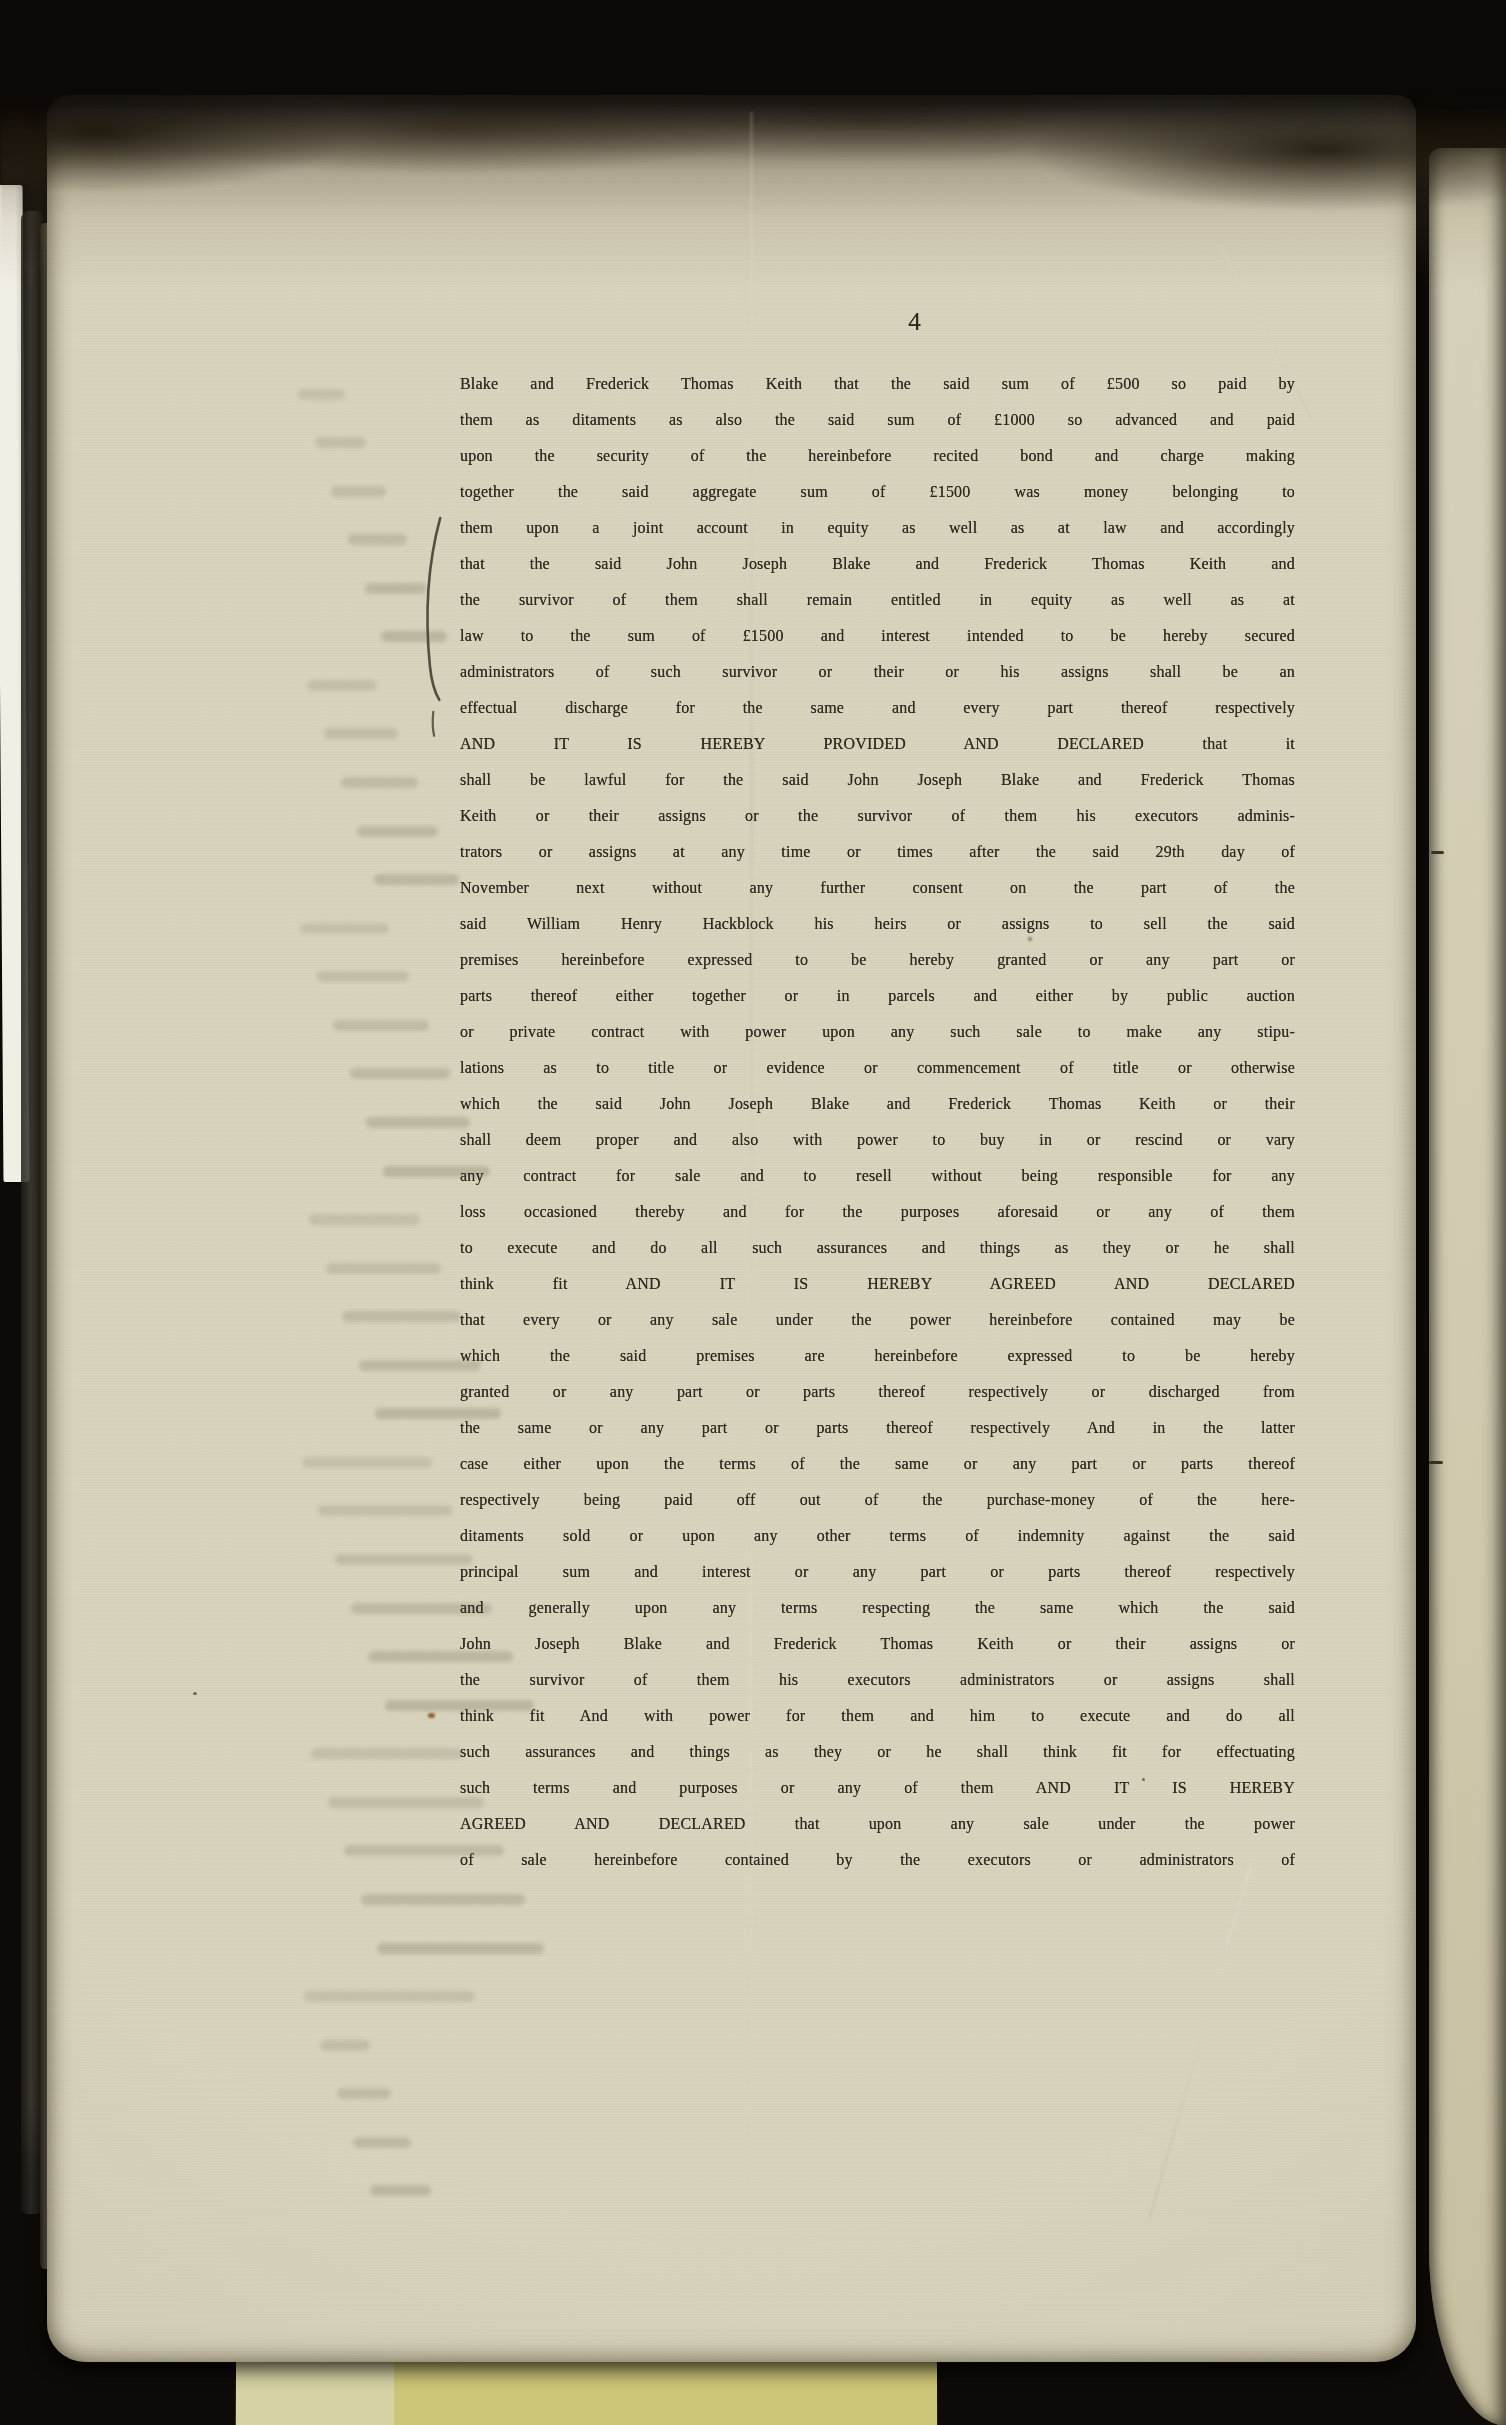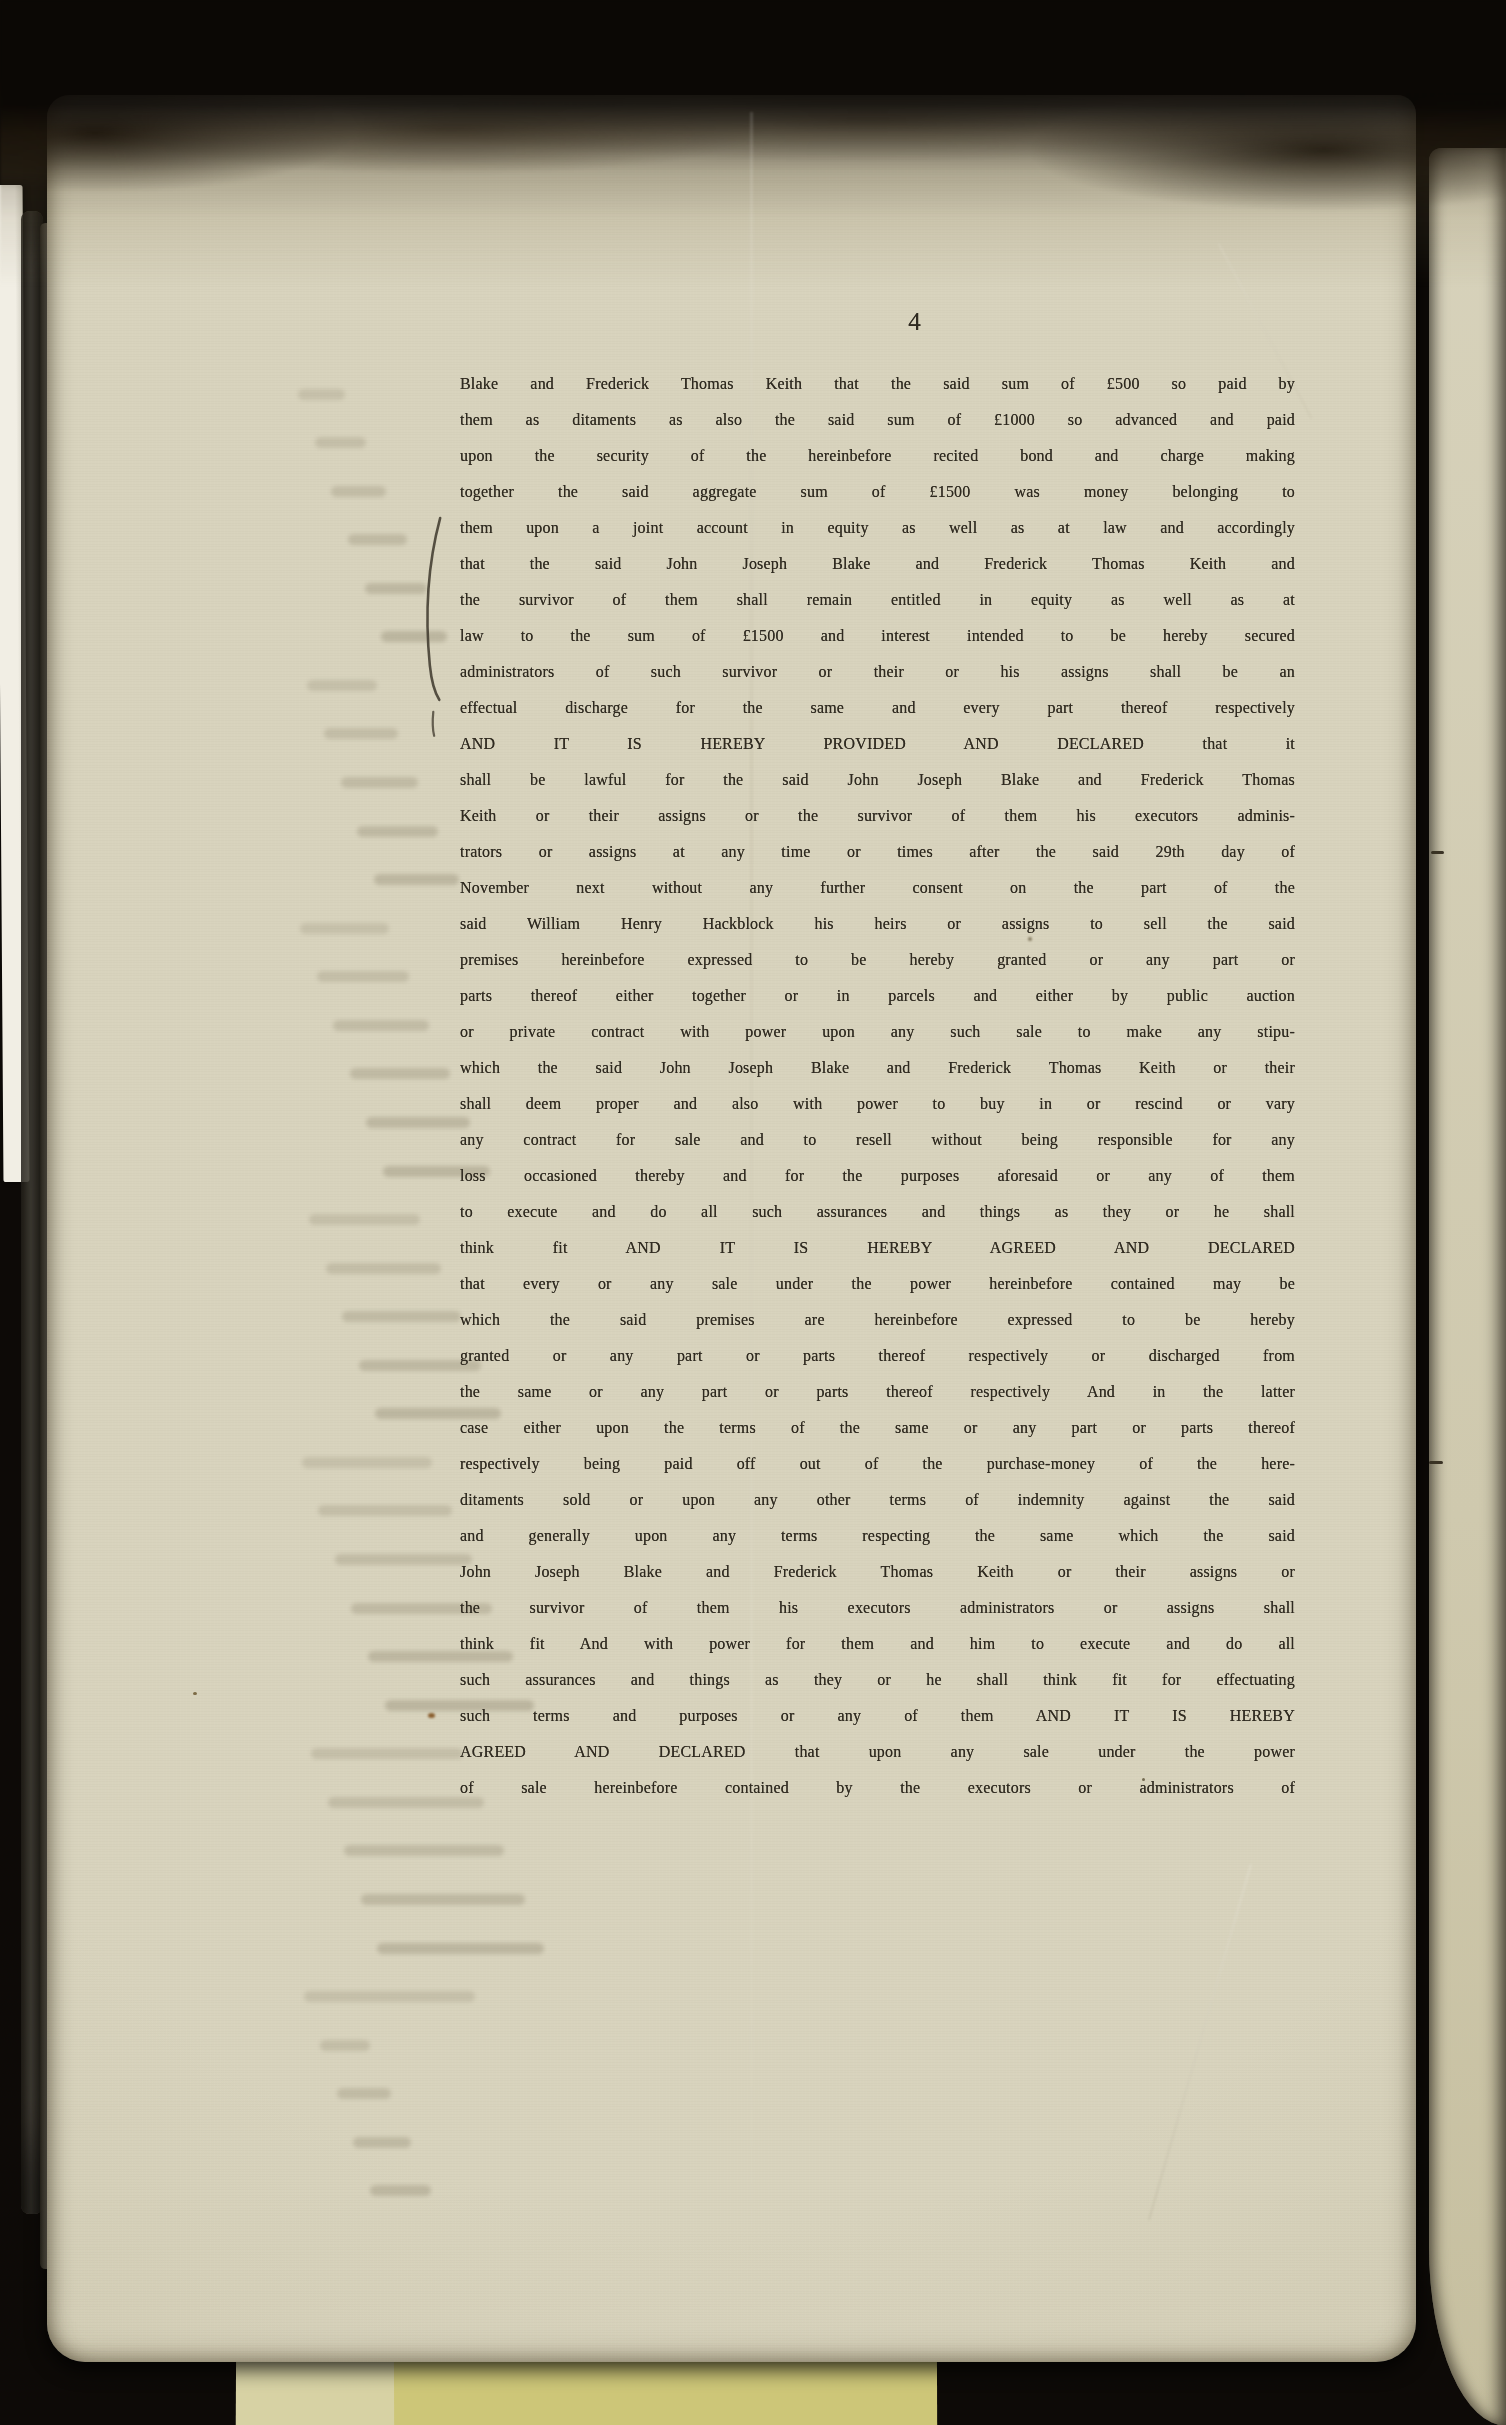--- a/index.html
+++ b/index.html
@@ -202,33 +202,35 @@
       <div class="line">effectual discharge for the same and every part thereof respectively</div>
       <div class="line">AND IT IS HEREBY PROVIDED AND DECLARED that it</div>
       <div class="line">shall be lawful for the said John Joseph Blake and Frederick Thomas</div>
       <div class="line">Keith or their assigns or the survivor of them his executors adminis-</div>
       <div class="line">trators or assigns at any time or times after the said 29th day of</div>
       <div class="line">November next without any further consent on the part of the</div>
       <div class="line">said William Henry Hackblock his heirs or assigns to sell the said</div>
       <div class="line">premises hereinbefore expressed to be hereby granted or any part or</div>
       <div class="line">parts thereof either together or in parcels and either by public auction</div>
       <div class="line">or private contract with power upon any such sale to make any stipu-</div>
+      <div class="line">lations as to title or evidence or commencement of title or otherwise</div>
       <div class="line">which the said John Joseph Blake and Frederick Thomas Keith or their</div>
       <div class="line">shall deem proper and also with power to buy in or rescind or vary</div>
       <div class="line">any contract for sale and to resell without being responsible for any</div>
       <div class="line">loss occasioned thereby and for the purposes aforesaid or any of them</div>
       <div class="line">to execute and do all such assurances and things as they or he shall</div>
       <div class="line">think fit AND IT IS HEREBY AGREED AND DECLARED</div>
       <div class="line">that every or any sale under the power hereinbefore contained may be</div>
       <div class="line">which the said premises are hereinbefore expressed to be hereby</div>
       <div class="line">granted or any part or parts thereof respectively or discharged from</div>
       <div class="line">the same or any part or parts thereof respectively And in the latter</div>
       <div class="line">case either upon the terms of the same or any part or parts thereof</div>
       <div class="line">respectively being paid off out of the purchase-money of the here-</div>
       <div class="line">ditaments sold or upon any other terms of indemnity against the said</div>
+      <div class="line">principal sum and interest or any part or parts thereof respectively</div>
       <div class="line">and generally upon any terms respecting the same which the said</div>
       <div class="line">John Joseph Blake and Frederick Thomas Keith or their assigns or</div>
       <div class="line">the survivor of them his executors administrators or assigns shall</div>
       <div class="line">think fit And with power for them and him to execute and do all</div>
       <div class="line">such assurances and things as they or he shall think fit for effectuating</div>
       <div class="line">such terms and purposes or any of them AND IT IS HEREBY</div>
       <div class="line">AGREED AND DECLARED that upon any sale under the power</div>
       <div class="line">of sale hereinbefore contained by the executors or administrators of</div>
     </div>
 

